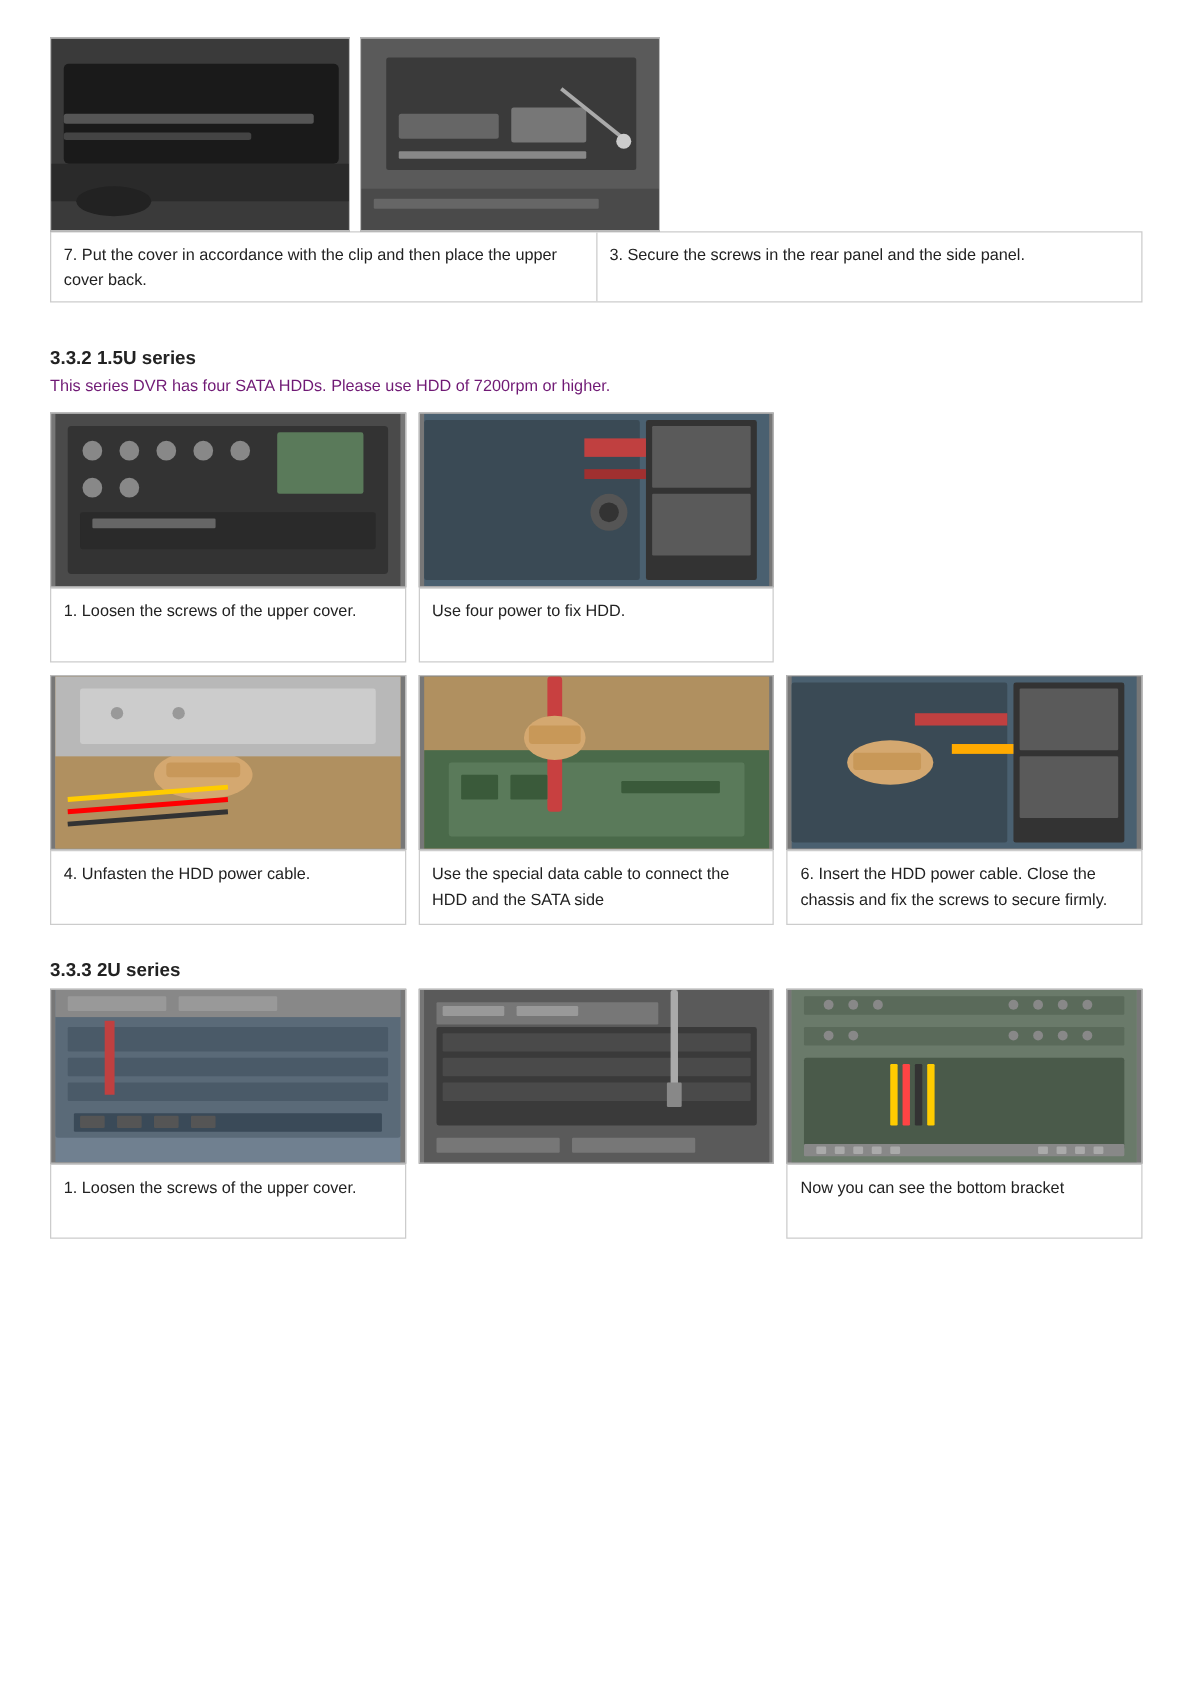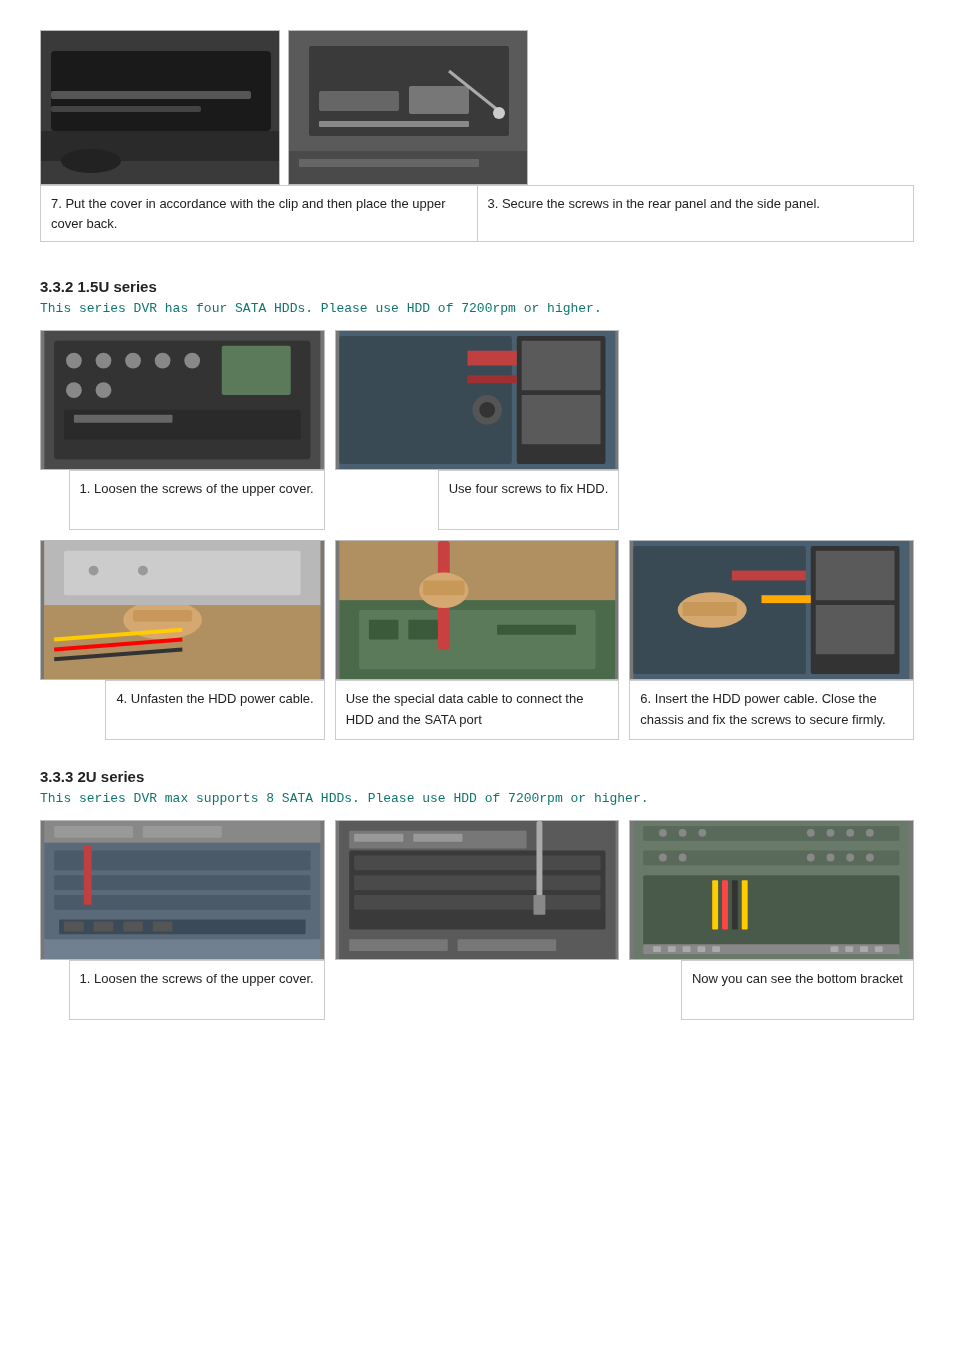--- a/index.html
+++ b/index.html
@@ -33,36 +33,34 @@
     .section-heading {
       font-size: 15px;
       font-weight: bold;
       margin-bottom: 6px;
       margin-top: 0;
     }
 
     .section-desc {
       font-size: 13px;
       margin-bottom: 14px;
-      color: #0f766e;
-      font-family: Liberation Mono, monospace;
+      color: #701a75;
     }
 
     
     .instruction-grid {
       display: grid;
       grid-template-columns: 1fr 1fr 1fr;
       gap: 10px;
       margin-bottom: 10px;
     }
 
     .instruction-cell {
       display: flex;
       flex-direction: column;
-      align-items: flex-end;
     }
 
     .instruction-cell .img-box {
       width: 100%;
       height: 140px;
       background: #777;
       border: 1px solid #bbb;
       margin-bottom: 0;
       overflow: hidden;
       display: flex;
@@ -169,21 +167,21 @@
           <rect x="180" y="5" width="90" height="130" fill="#333" rx="2"></rect>
           <rect x="185" y="10" width="80" height="50" fill="#5a5a5a" rx="1"></rect>
           <rect x="185" y="65" width="80" height="50" fill="#5a5a5a" rx="1"></rect>
           <rect x="0" y="5" width="175" height="130" fill="#3a4a55" rx="2"></rect>
           <rect x="130" y="20" width="50" height="15" fill="#c04040"></rect>
           <rect x="130" y="45" width="50" height="8" fill="#a03030"></rect>
           <circle cx="150" cy="80" r="15" fill="#555"></circle>
           <circle cx="150" cy="80" r="8" fill="#333"></circle>
         </svg>
       </div>
-      <div class="caption-box">Use four screws to fix HDD.</div>
+      <div class="caption-box">Use four power to fix HDD.</div>
     </div>
   </div>
 
   <div class="instruction-grid" style="margin-bottom:0; margin-top:10px;">
     <div class="instruction-cell">
       <div class="img-box">
         <svg viewBox="0 0 280 140" xmlns="http://www.w3.org/2000/svg" width="100%" height="100%">
           <rect width="280" height="140" fill="#c0a070"></rect>
           <rect x="0" y="60" width="280" height="80" fill="#b09060"></rect>
 
@@ -212,21 +210,21 @@
           <rect x="100" y="0" width="12" height="110" fill="#c84040" rx="3"></rect>
 
           <ellipse cx="106" cy="50" rx="25" ry="18" fill="#d4a870"></ellipse>
           <rect x="85" y="40" width="42" height="15" fill="#c89858" rx="3"></rect>
 
           <rect x="30" y="80" width="30" height="20" fill="#3a5a3a" rx="1"></rect>
           <rect x="70" y="80" width="30" height="20" fill="#3a5a3a" rx="1"></rect>
           <rect x="160" y="85" width="80" height="10" fill="#3a5a3a" rx="1"></rect>
         </svg>
       </div>
-      <div class="caption-box">Use the special data cable to connect the HDD and the SATA port</div>
+      <div class="caption-box">Use the special data cable to connect the HDD and the SATA side</div>
     </div>
     <div class="instruction-cell">
       <div class="img-box">
         <svg viewBox="0 0 280 140" xmlns="http://www.w3.org/2000/svg" width="100%" height="100%">
           <rect width="280" height="140" fill="#4a6070"></rect>
           <rect x="180" y="5" width="90" height="130" fill="#333" rx="2"></rect>
           <rect x="185" y="10" width="80" height="50" fill="#5a5a5a" rx="1"></rect>
           <rect x="185" y="65" width="80" height="50" fill="#5a5a5a" rx="1"></rect>
           <rect x="0" y="5" width="175" height="130" fill="#3a4a55" rx="2"></rect>
           <rect x="100" y="30" width="75" height="10" fill="#c04040"></rect>
@@ -236,21 +234,20 @@
           <rect x="50" y="62" width="55" height="14" fill="#c89858" rx="2"></rect>
         </svg>
       </div>
       <div class="caption-box">6. Insert the HDD power cable. Close the chassis and fix the screws to secure firmly.</div>
     </div>
   </div>
 </div>
 
 <div class="section-block" style="margin-top:16px;">
   <h3 class="section-heading">3.3.3  2U series</h3>
-  <p class="section-desc">This series DVR max supports 8 SATA HDDs. Please use HDD of 7200rpm or higher.</p>
 
   <div class="instruction-grid" style="margin-bottom:0;">
     <div class="instruction-cell">
       <div class="img-box">
         <svg viewBox="0 0 280 140" xmlns="http://www.w3.org/2000/svg" width="100%" height="100%">
           <rect width="280" height="140" fill="#708090"></rect>
           <rect x="0" y="20" width="280" height="100" fill="#5a6a78" rx="2"></rect>
 
           <rect x="10" y="30" width="260" height="20" fill="#4a5a68" rx="1"></rect>
           <rect x="10" y="55" width="260" height="15" fill="#4a5a68" rx="1"></rect>

